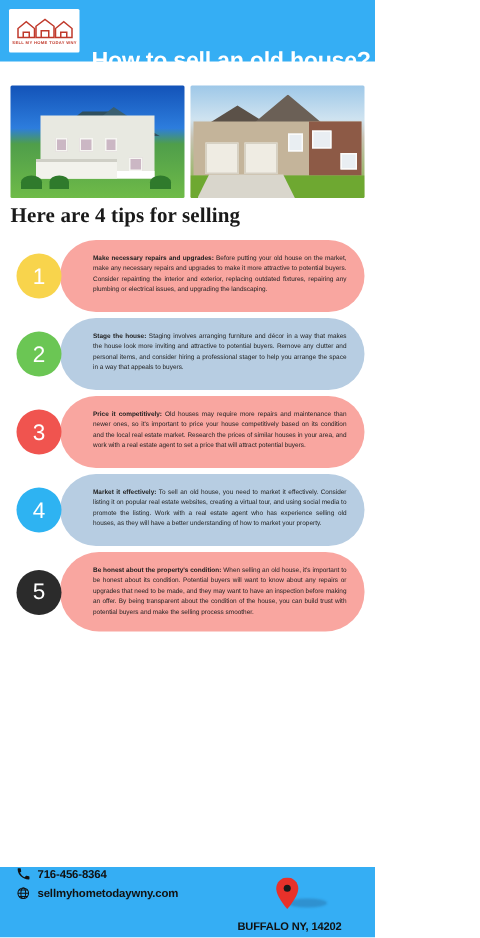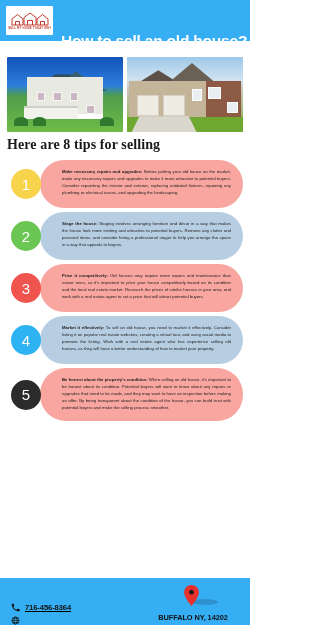--- a/index.html
+++ b/index.html
@@ -213,22 +213,21 @@
   }
 
   
   .footer {
     position: absolute;
     left: 0; bottom: 0;
     width: 250px;
     height: 47px;
     background: #35AEF4;
     display: flex;
-    align-items: flex-end;
-    text-decoration: underline;
+    align-items: flex-start;
   }
   .footer-left {
     margin-left: 11px;
     display: flex;
     flex-direction: column;
     gap: 4px;
   }
   .footer-row {
     display: flex;
     align-items: center;
@@ -316,21 +315,21 @@
       <div class="ph2-garage" style="left:9%;"></div>
       <div class="ph2-garage" style="left:31%;"></div>
       <div class="ph2-win2" style="left:56%;bottom:42%;width:9%;height:16%;"></div>
       <div class="ph2-win2" style="left:70%;bottom:44%;width:11%;height:16%;"></div>
       <div class="ph2-win2" style="left:86%;bottom:26%;width:10%;height:14%;"></div>
       <div class="ph2-lawn"></div>
       <div class="ph2-drive"></div>
     </div>
   </div>
 
-  <div class="section-heading">Here are 8 tips for selling</div>
+  <div class="section-heading">Here are 4 tips for selling</div>
 
   <div class="tips">
 
     <div class="tip">
       <div class="tip-card" style="background: rgb(249, 166, 160);">
         <span class="tip-text">
           <b>Make necessary repairs and upgrades:</b><span> Before putting your old house on the market, make any necessary repairs and upgrades to make it more attractive to potential buyers. Consider repainting the interior and exterior, replacing outdated fixtures, repairing any plumbing or electrical issues, and upgrading the landscaping.</span>
         </span>
       </div>
       <div class="tip-badge" style="background: rgb(248, 212, 76); top: 9px;">1</div>
@@ -385,20 +384,21 @@
       <div class="footer-row">
         <svg class="footer-icon" width="9" height="9" viewBox="0 0 24 24">
           <g fill="none" stroke="#111111" stroke-width="1.8">
             <circle cx="12" cy="12" r="9.5"></circle>
             <ellipse cx="12" cy="12" rx="4.2" ry="9.5"></ellipse>
             <line x1="2.5" y1="12" x2="21.5" y2="12"></line>
             <line x1="4.2" y1="6.4" x2="19.8" y2="6.4"></line>
             <line x1="4.2" y1="17.6" x2="19.8" y2="17.6"></line>
           </g>
         </svg>
+        <span class="txt">sellmyhometodaywny.com</span>
       </div>
     </div>
     <div class="footer-right">
       <div class="pin-wrap">
         <div class="pin-shadow"></div>
         <svg class="pin-svg" width="17" height="21" viewBox="0 0 24 32">
           <path fill="#E8312A" d="M12 0C5.8 0 .8 5 .8 11.2.8 19.6 12 32 12 32s11.2-12.4 11.2-20.8C23.2 5 18.2 0 12 0z"></path>
           <circle cx="12" cy="11" r="3.6" fill="#1a1a1a"></circle>
         </svg>
       </div>

